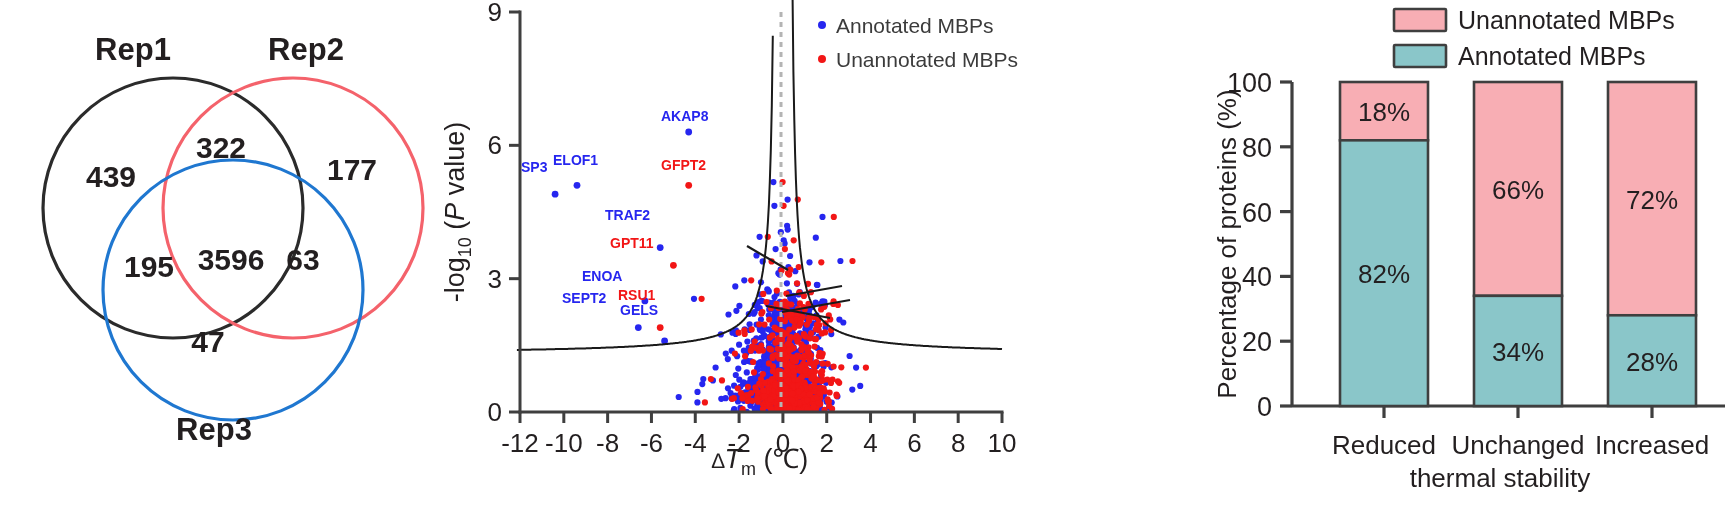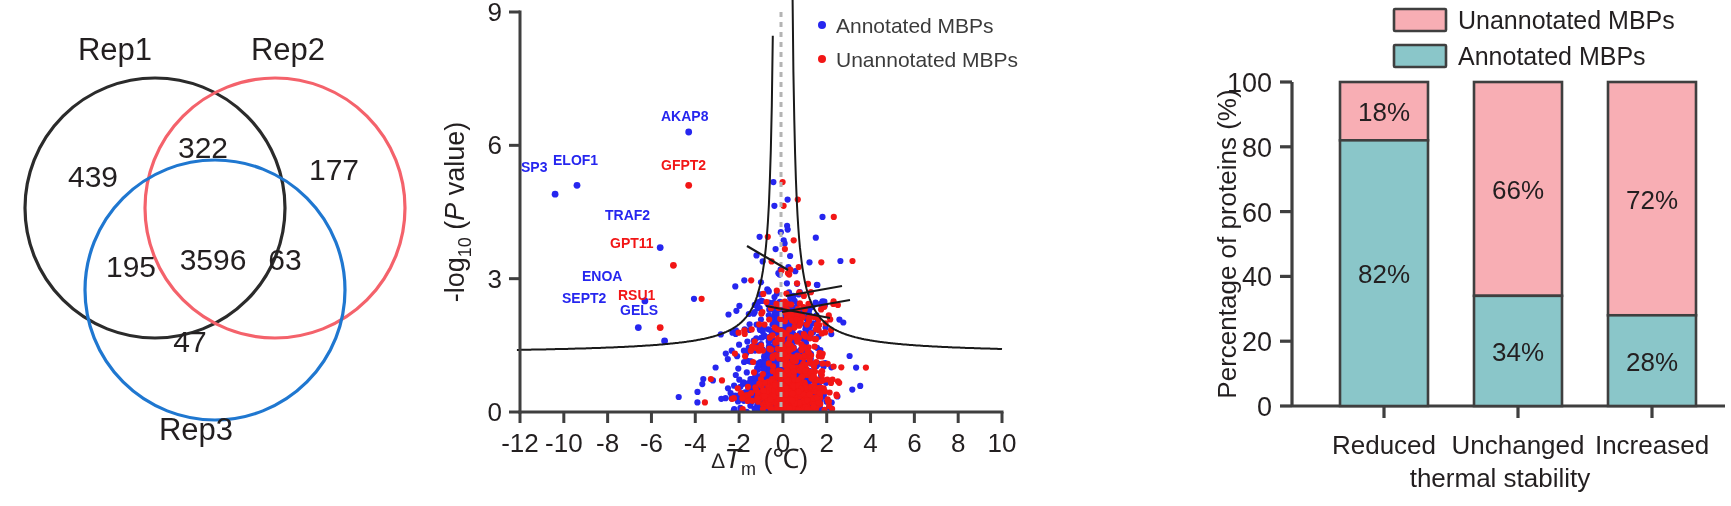--- a/index.html
+++ b/index.html
@@ -1,21 +1,21 @@
 <!DOCTYPE html>
 <html><head>
 <meta charset="utf-8">
 <style>
   html,body{margin:0;padding:0;background:#ffffff;}
   body{width:1731px;height:506px;font-family:"Liberation Sans",sans-serif;color:#231f20;overflow:hidden;}
   .figure{position:relative;width:1731px;height:506px;}
   .panel{position:absolute;top:0;height:506px;}
 
   
-  #panel-venn{left:0;width:430px;}
+  #panel-venn{left:18px;width:430px;font-weight:bold;}
   #panel-venn svg{position:absolute;left:0;top:0;}
   .venn-label{font-size:31px;fill:#231f20;font-family:"Liberation Sans",sans-serif;}
   .venn-count{font-size:30px;fill:#231f20;font-family:"Liberation Sans",sans-serif;}
 
   
   #panel-volcano{left:430px;width:620px;}
   #panel-volcano svg{position:absolute;left:0;top:0;}
   .axis-line{stroke:#3f3f3f;stroke-width:3;fill:none;stroke-linecap:square;}
   .tick{stroke:#3f3f3f;stroke-width:3;}
   .ticktext{font-size:26px;fill:#231f20;font-family:"Liberation Sans",sans-serif;}

